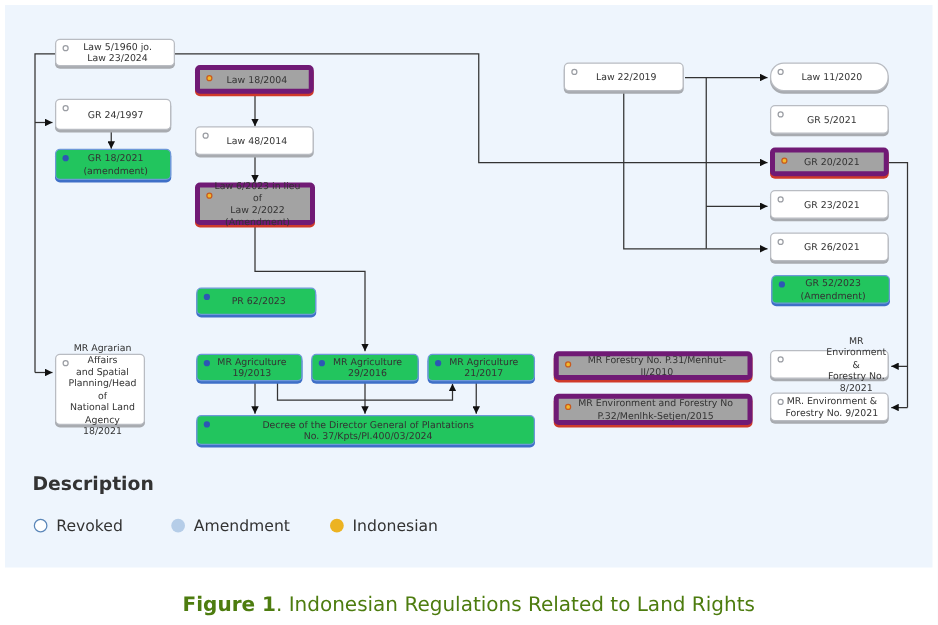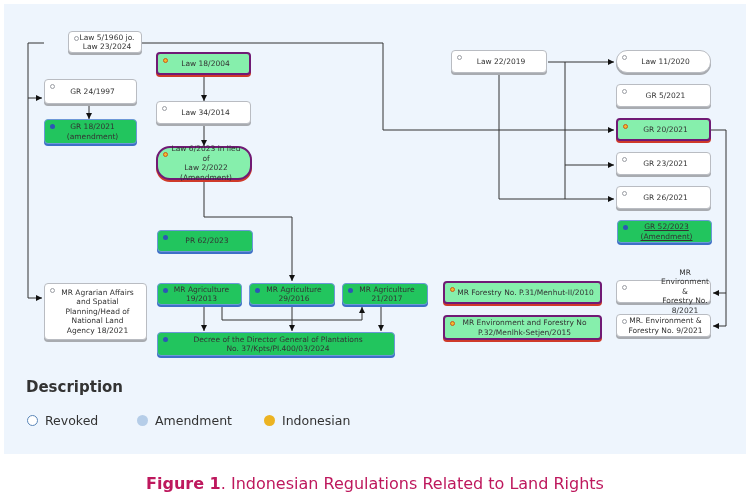--- a/index.html
+++ b/index.html
@@ -10,26 +10,26 @@
   #wires { position:absolute; left:0; top:0; width:750px; height:500px; }
   .node { position:absolute; box-sizing:border-box; border-radius:4px;
           display:flex; align-items:center; justify-content:center; text-align:center;
           font-size:7.5px; line-height:9.5px; color:#333; padding:2px 6px 2px 10px; }
   .node .dot { position:absolute; left:5px; top:4px; width:5px; height:5px; border-radius:50%;
                box-sizing:border-box; }
   .node.revoked { background:#ffffff; border:1px solid #b9bcc2; box-shadow:0 2px 0 #a8abb0; }
   .node.revoked .dot { border:1px solid #9a9da3; background:#fff; }
   .node.amend { background:#22c55e; border:1px solid #6d98d8; box-shadow:0 2px 0 #3e6fc7; }
   .node.amend .dot { background:#2d56b5; }
-  .node.effective { background:#86efac; border:2px solid #701a75; box-shadow:0 2px 0 #cf3a2a; }
+  .node.effective { background:#a3a3a3; border:4px solid #701a75; box-shadow:0 2px 0 #cf3a2a; }
   .node.effective .dot { border:1px solid #c85a1e; background:#f3b92c; }
   #legend-title { position:absolute; left:26px; top:378px; font-size:15px; font-weight:bold; color:#333; }
   .legend-item { position:absolute; top:413px; display:flex; align-items:center; font-size:12.5px; color:#333; }
   .legend-item .sw { width:11px; height:11px; border-radius:50%; margin-right:7px; box-sizing:border-box; }
-  #caption { position:absolute; left:0; width:750px; top:474px; text-align:center; font-size:16px; color:#be185d; }
+  #caption { position:absolute; left:0; width:750px; top:474px; text-align:center; font-size:16px; color:#4d7c0f; }
   #caption b { font-weight:bold; }
 </style>
 </head>
 <body>
 
 <div id="panel"></div>
 
 <svg id="wires" viewBox="0 0 750 500">
   <defs>
     <marker id="arr" viewBox="0 0 6 6" refX="6" refY="3" markerWidth="6" markerHeight="6" orient="auto">
@@ -54,51 +54,51 @@
     <path d="M499,73 V199 H565"></path>
     <path d="M565,165 H614" marker-end="url(#arr)"></path>
     <path d="M565,199 H614" marker-end="url(#arr)"></path>
     <path d="M711,130 H726 V326"></path>
     <path d="M726,293 H713" marker-end="url(#arr)"></path>
     <path d="M726,326 H713" marker-end="url(#arr)"></path>
   </g>
 </svg>
 
 <div id="nodes-layer">
-    <div class="node revoked" style="left: 44px; top: 31px; width: 74px; height: 22px; margin-left: 24px;">
+    <div class="node revoked" style="left: 44px; top: 31px; width: 96px; height: 22px;">
       <span class="dot"></span>
       <span style="white-space: pre-line;">Law 5/1960 jo.
 Law 23/2024</span>
     </div>
     <div class="node revoked" style="left: 44px; top: 79px; width: 93px; height: 25px;">
       <span class="dot"></span>
       <span style="white-space: pre-line;">GR 24/1997</span>
     </div>
     <div class="node amend" style="left: 44px; top: 119px; width: 93px; height: 25px;">
       <span class="dot"></span>
       <span style="white-space: pre-line;">GR 18/2021
 (amendment)</span>
     </div>
-    <div class="node revoked" style="left: 44px; top: 283px; width: 103px; height: 57px;">
+    <div class="node revoked" style="left: 44px; top: 283px; width: 72px; height: 57px;">
       <span class="dot"></span>
       <span style="white-space: pre-line;">MR Agrarian Affairs
 and Spatial
 Planning/Head of
 National Land
 Agency 18/2021</span>
     </div>
     <div class="node effective" style="left: 156px; top: 52px; width: 95px; height: 23px;">
       <span class="dot"></span>
       <span style="white-space: pre-line;">Law 18/2004</span>
     </div>
     <div class="node revoked" style="left: 156px; top: 101px; width: 95px; height: 23px;">
       <span class="dot"></span>
-      <span style="white-space: pre-line;">Law 34/2014</span>
+      <span style="white-space: pre-line;">Law 48/2014</span>
     </div>
-    <div class="node effective" style="left: 156px; top: 146px; width: 96px; height: 34px; border-radius: 14px;">
+    <div class="node effective" style="left: 156px; top: 146px; width: 96px; height: 34px;">
       <span class="dot"></span>
       <span style="white-space: pre-line;">Law 6/2023 in lieu of
 Law 2/2022
 (Amendment)</span>
     </div>
     <div class="node amend" style="left: 157px; top: 230px; width: 96px; height: 22px;">
       <span class="dot"></span>
       <span style="white-space: pre-line;">PR 62/2023</span>
     </div>
     <div class="node amend" style="left: 157px; top: 283px; width: 85px; height: 22px;">
@@ -109,21 +109,21 @@
     <div class="node amend" style="left: 249px; top: 283px; width: 86px; height: 22px;">
       <span class="dot"></span>
       <span style="white-space: pre-line;">MR Agriculture
 29/2016</span>
     </div>
     <div class="node amend" style="left: 342px; top: 283px; width: 86px; height: 22px;">
       <span class="dot"></span>
       <span style="white-space: pre-line;">MR Agriculture
 21/2017</span>
     </div>
-    <div class="node amend" style="left: 157px; top: 332px; width: 238px; height: 24px;">
+    <div class="node amend" style="left: 157px; top: 332px; width: 271px; height: 24px;">
       <span class="dot"></span>
       <span style="white-space: pre-line;">Decree of the Director General of Plantations
 No. 37/Kpts/PI.400/03/2024</span>
     </div>
     <div class="node revoked" style="left: 451px; top: 50px; width: 96px; height: 23px;">
       <span class="dot"></span>
       <span style="white-space: pre-line; text-align: right;">Law 22/2019</span>
     </div>
     <div class="node revoked" style="left: 616px; top: 50px; width: 95px; height: 23px; border-radius: 11px;">
       <span class="dot"></span>
@@ -138,21 +138,21 @@
       <span style="white-space: pre-line;">GR 20/2021</span>
     </div>
     <div class="node revoked" style="left: 616px; top: 152px; width: 95px; height: 23px;">
       <span class="dot"></span>
       <span style="white-space: pre-line;">GR 23/2021</span>
     </div>
     <div class="node revoked" style="left: 616px; top: 186px; width: 95px; height: 23px;">
       <span class="dot"></span>
       <span style="white-space: pre-line;">GR 26/2021</span>
     </div>
-    <div class="node amend" style="left: 617px; top: 220px; width: 95px; height: 23px; text-decoration: underline;">
+    <div class="node amend" style="left: 617px; top: 220px; width: 95px; height: 23px;">
       <span class="dot"></span>
       <span style="white-space: pre-line;">GR 52/2023
 (Amendment)</span>
     </div>
     <div class="node effective" style="left: 443px; top: 281px; width: 159px; height: 23px; padding-left: 12px;">
       <span class="dot"></span>
       <span style="white-space: pre-line;">MR Forestry No. P.31/Menhut-II/2010</span>
     </div>
     <div class="node effective" style="left: 443px; top: 315px; width: 159px; height: 25px;">
       <span class="dot"></span>

